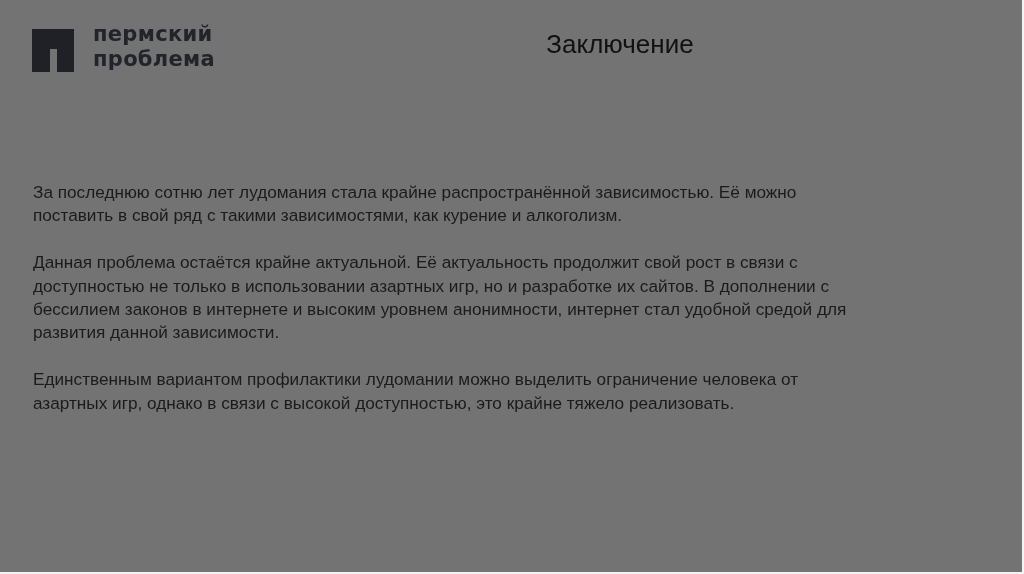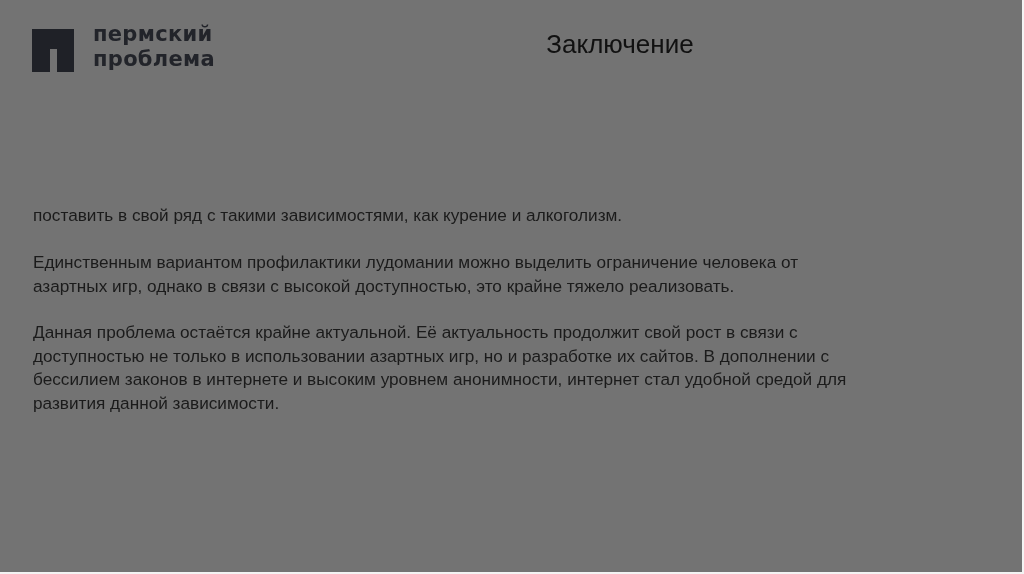--- a/index.html
+++ b/index.html
@@ -85,28 +85,28 @@
     <div class="logo-text">
       <div>пермский</div>
       <div>проблема</div>
     </div>
   </div>
 
   <div class="title">Заключение</div>
 
   <div class="content">
     <p>
-      <br>
+      <span>За последнюю сотню лет лудомания стала крайне распространённой зависимостью. Её можно</span><br>
       <span>поставить в свой ряд с такими зависимостями, как курение и алкоголизм.</span>
-    </p>
-    <p>
-      <span>Единственным вариантом профилактики лудомании можно выделить ограничение человека от</span><br>
-      <span>азартных игр, однако в связи с высокой доступностью, это крайне тяжело реализовать.</span>
     </p>
     <p>
       <span>Данная проблема остаётся крайне актуальной. Её актуальность продолжит свой рост в связи с</span><br>
       <span>доступностью не только в использовании азартных игр, но и разработке их сайтов. В дополнении с</span><br>
       <span>бессилием законов в интернете и высоким уровнем анонимности, интернет стал удобной средой для</span><br>
       <span>развития данной зависимости.</span>
     </p>
+    <p>
+      <span>Единственным вариантом профилактики лудомании можно выделить ограничение человека от</span><br>
+      <span>азартных игр, однако в связи с высокой доступностью, это крайне тяжело реализовать.</span>
+    </p>
   </div>
 
 </div>
 
 </body></html>

